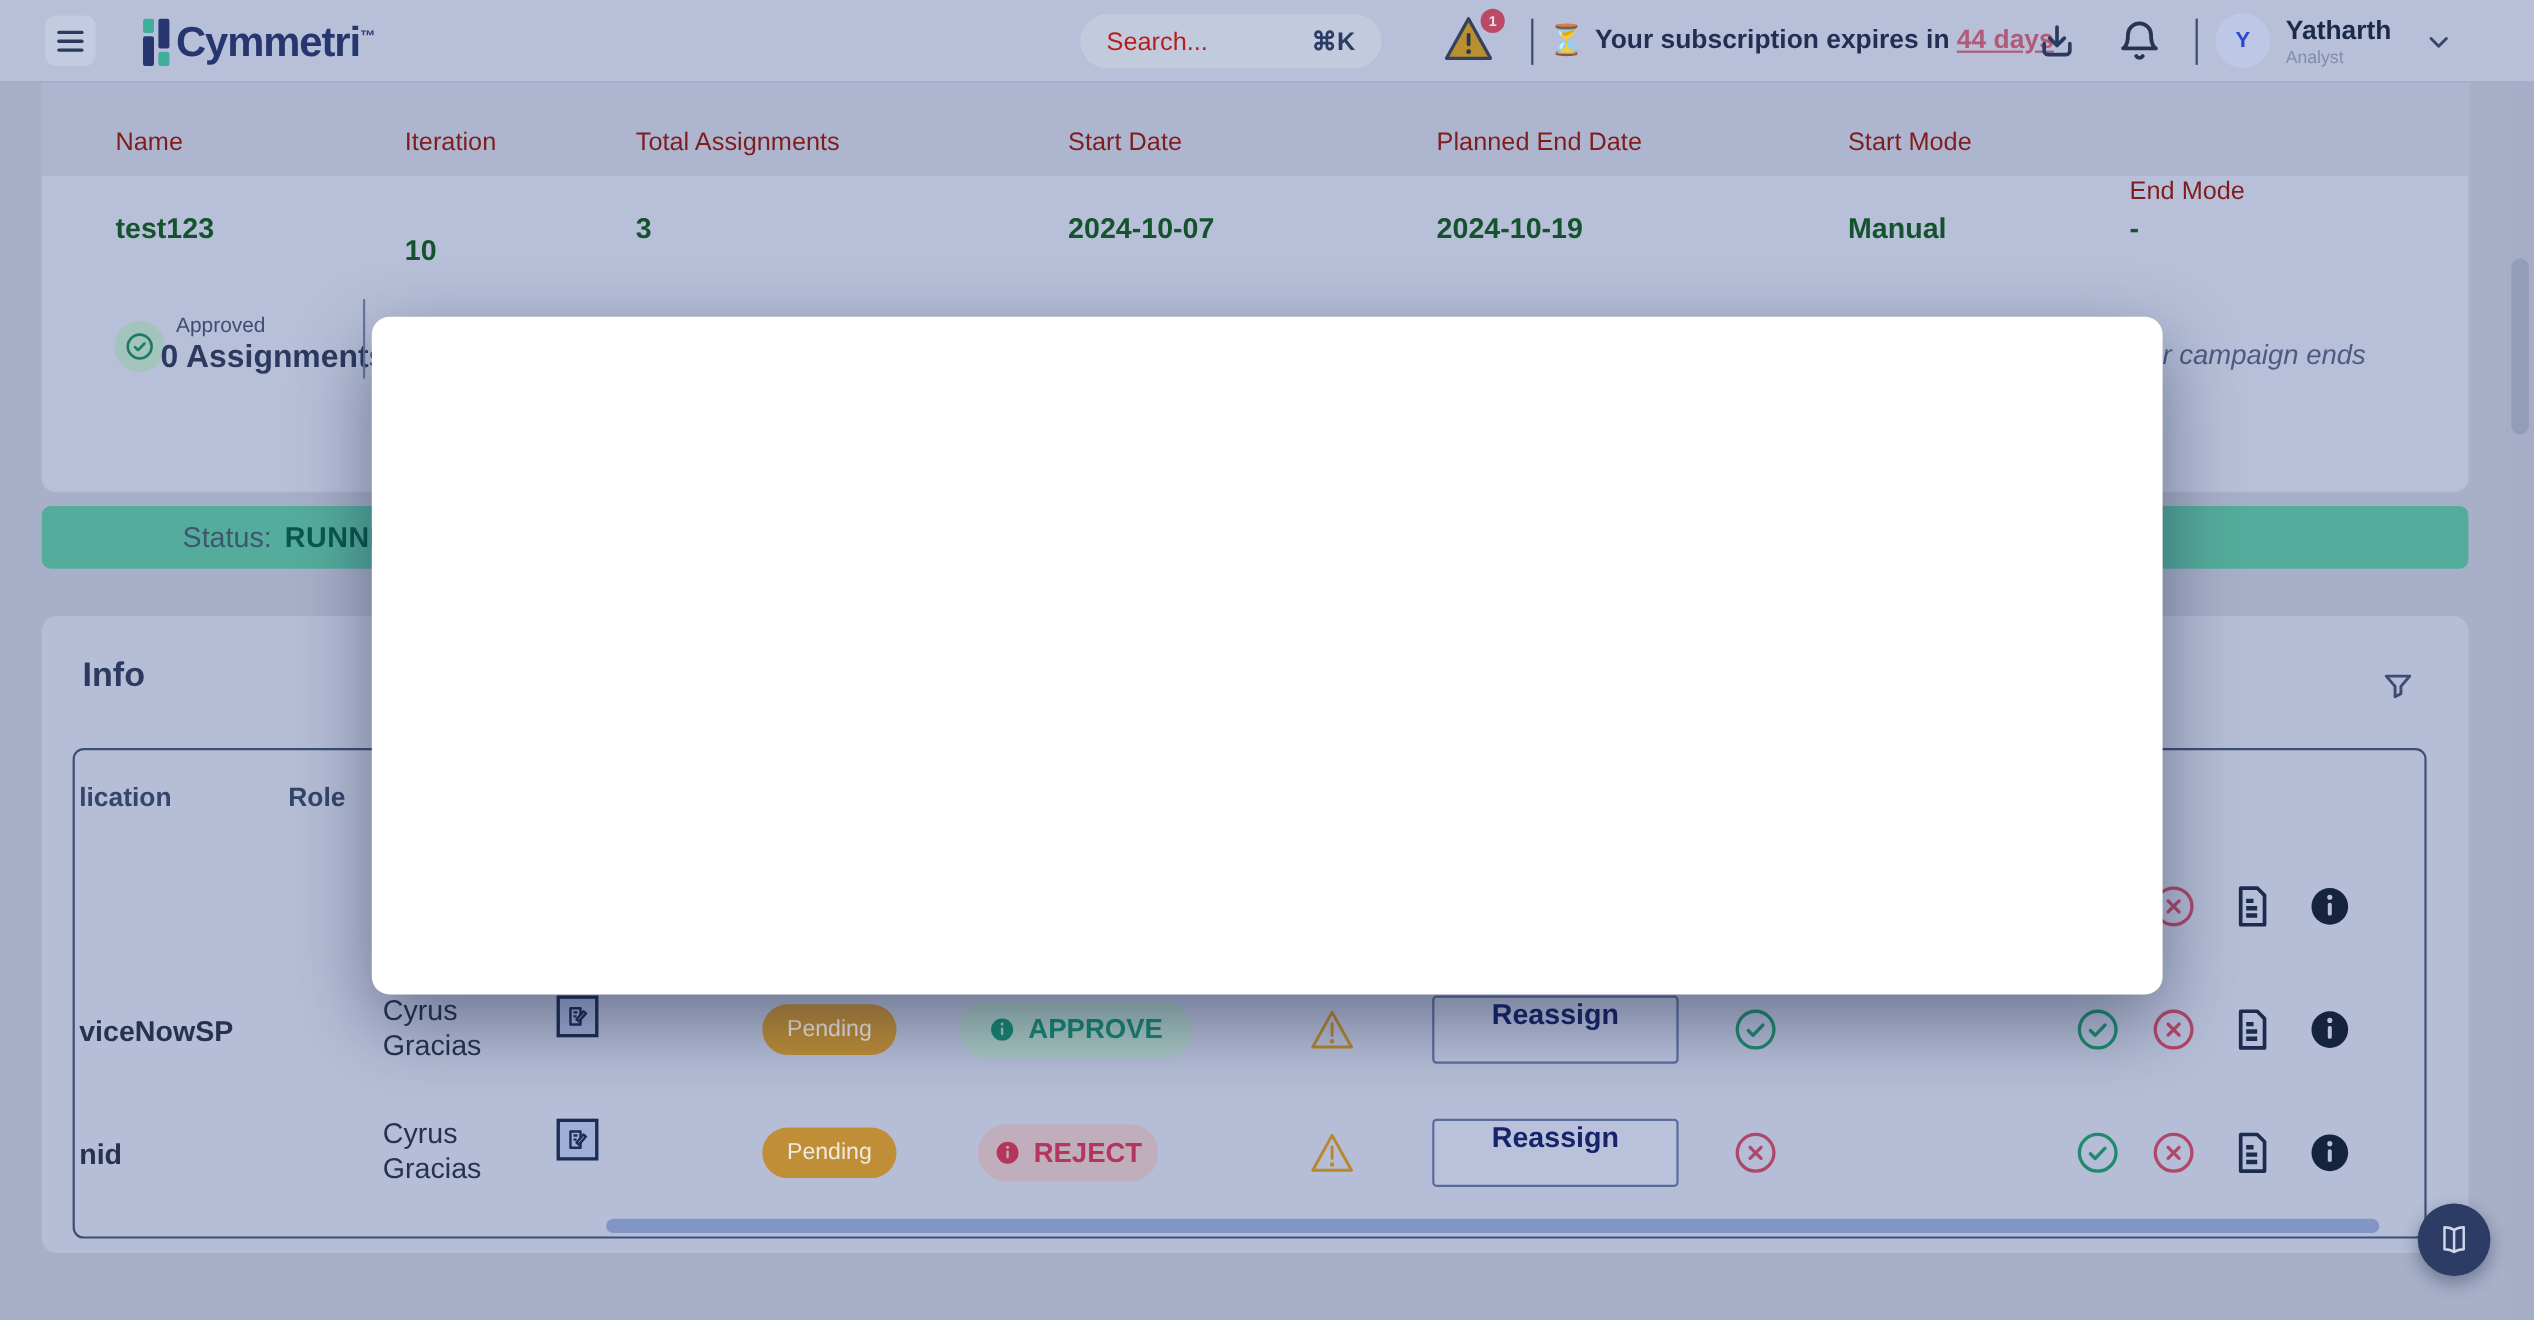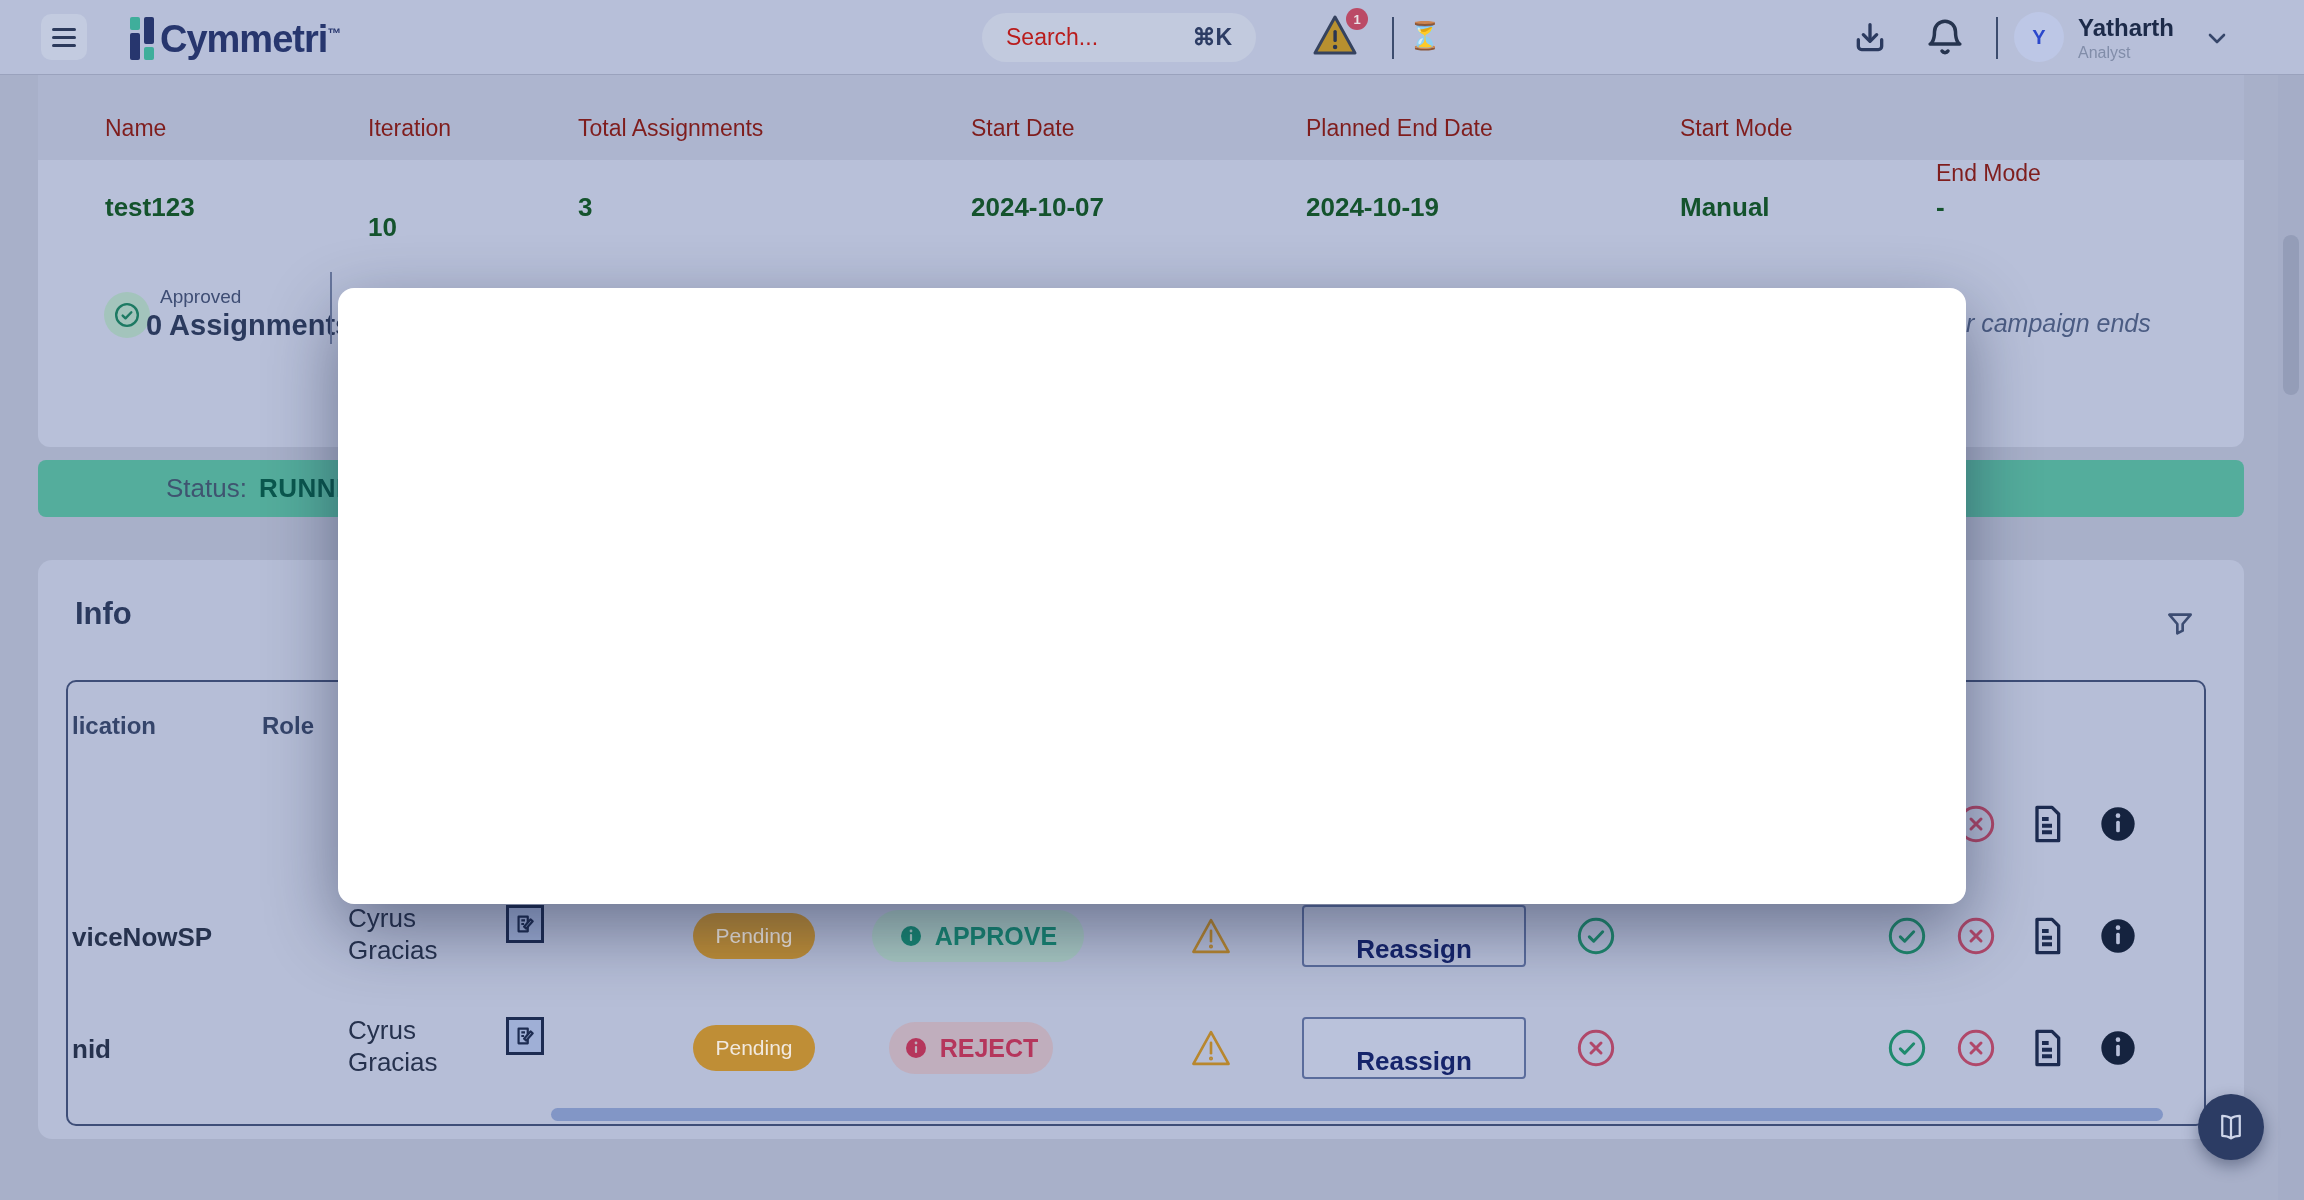--- a/index.html
+++ b/index.html
@@ -54,21 +54,21 @@
   .info-title { left:75px; top:596px; font-size:31px; font-weight:700; color:#2b3a5e; }
   .info-table { left:66px; top:680px; width:2140px; height:446px; border:2px solid #3e4e78; border-radius:10px; }
   .it-col { position:absolute; top:712px; font-size:24px; font-weight:600; color:#35456b; }
   .it-app { position:absolute; font-size:26px; font-weight:600; color:#26324e; }
   .it-mgr { position:absolute; font-size:26px; color:#26324e; line-height:32px; }
   .edit-ic { position:absolute; width:38px; height:38px; border:3px solid #1d2c52; background:#9fafd6; display:flex; align-items:center; justify-content:center; cursor:pointer; }
   .pill-pending { position:absolute; width:122px; height:46px; border-radius:23px; background:#bf8e36; color:#f1e9df; font-size:21px; display:flex; align-items:center; justify-content:center; }
   .pill-rec-bg { position:absolute; height:52px; border-radius:26px; display:flex; align-items:center; justify-content:center; gap:12px; font-size:25px; font-weight:600; }
   .rec-approve-dim { background:#a8c8c2; color:#178872; }
   .rec-reject-dim { background:#c0aebd; color:#b5365c; }
-  .btn-reassign { position:absolute; width:224px; height:62px; border:2px solid #5a6c9c; border-radius:4px; background:#bac2db; color:#15246b; font-size:26px; font-weight:700; display:flex; align-items:flex-end; justify-content:center; cursor:pointer; }
+  .btn-reassign { position:absolute; width:224px; height:62px; border:2px solid #5a6c9c; border-radius:4px; background:#bac2db; color:#15246b; font-size:26px; font-weight:700; display:flex; align-items:flex-start; justify-content:center; cursor:pointer; }
   .cicon { position:absolute; width:40px; height:40px; cursor:pointer; }
   .hscroll { left:551px; top:1108px; width:1612px; height:13px; border-radius:7px; background:#8296c6; cursor:pointer; }
   .fab { left:2198px; top:1094px; width:66px; height:66px; border-radius:50%; background:#2c3c64; display:flex; align-items:center; justify-content:center; box-shadow:0 6px 16px rgba(20,30,60,.4); cursor:pointer; z-index:4; }
   .vscroll-track { left:2278px; top:75px; width:26px; height:1125px; background:#a5adc7; }
   .vscroll-thumb { left:2283px; top:235px; width:16px; height:160px; border-radius:8px; background:#949db8; cursor:pointer; }
 
   
   .modal { left:338px; top:288px; width:1628px; height:616px; background:#ffffff; border-radius:16px; box-shadow:0 25px 70px rgba(15,25,55,.45); z-index:10; }
   .modal-title { left:378px; top:318px; font-size:30px; font-weight:700; color:#25304a; }
   .modal-close { left:1884px; top:322px; font-size:28px; color:#2e3a52; cursor:pointer; }
@@ -117,20 +117,24 @@
         <path d="M25 5 L45 41 H5 Z" fill="#b8902f" stroke="#35425f" stroke-width="3" stroke-linejoin="round"></path>
         <rect x="23.4" y="18" width="3.4" height="12" rx="1.6" fill="#2a3552"></rect>
         <circle cx="25.1" cy="35" r="2.2" fill="#2a3552"></circle>
       </svg>
       <span class="warn-badge">1</span>
     </div>
 
     <div class="abs vdiv" style="left:1392px; top:17px; height:42px;"></div>
 
     <span class="abs sub-hourglass">⏳</span>
+    <div class="abs sub-text">
+      <span>Your subscription expires in</span>
+      <span class="sub-link">44 days</span>
+    </div>
 
     <div class="abs icon-btn" style="left:1850px; top:18px;">
       <svg width="40" height="40" viewBox="0 0 24 24" fill="none" stroke="#2b3a5f" stroke-width="2" stroke-linecap="round" stroke-linejoin="round">
         <path d="M12 4v9"></path>
           <path d="M8 10l4 4 4-4"></path>
           <path d="M5 13v4a2 2 0 0 0 2 2h10a2 2 0 0 0 2-2v-4"></path>
       </svg>
     </div>
 
     <div class="abs icon-btn" style="left:1924px; top:16px;">

